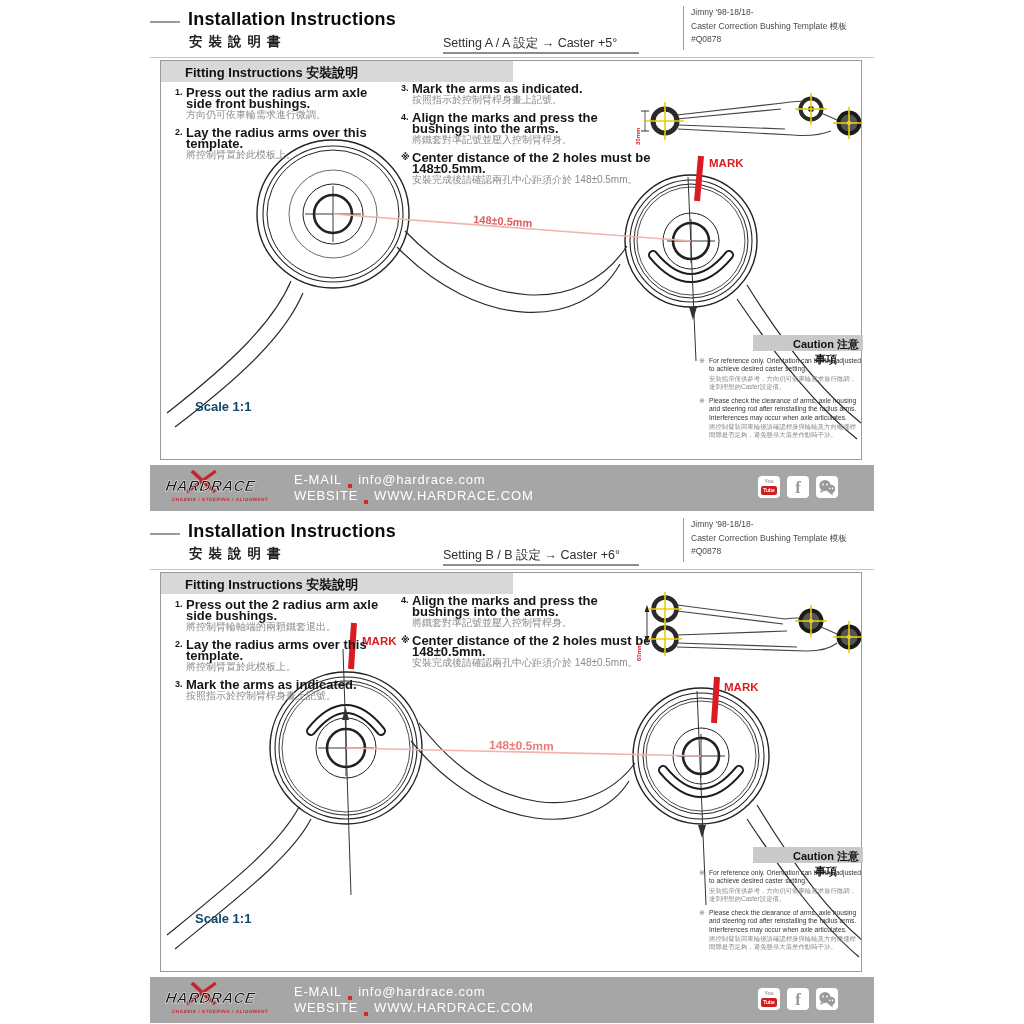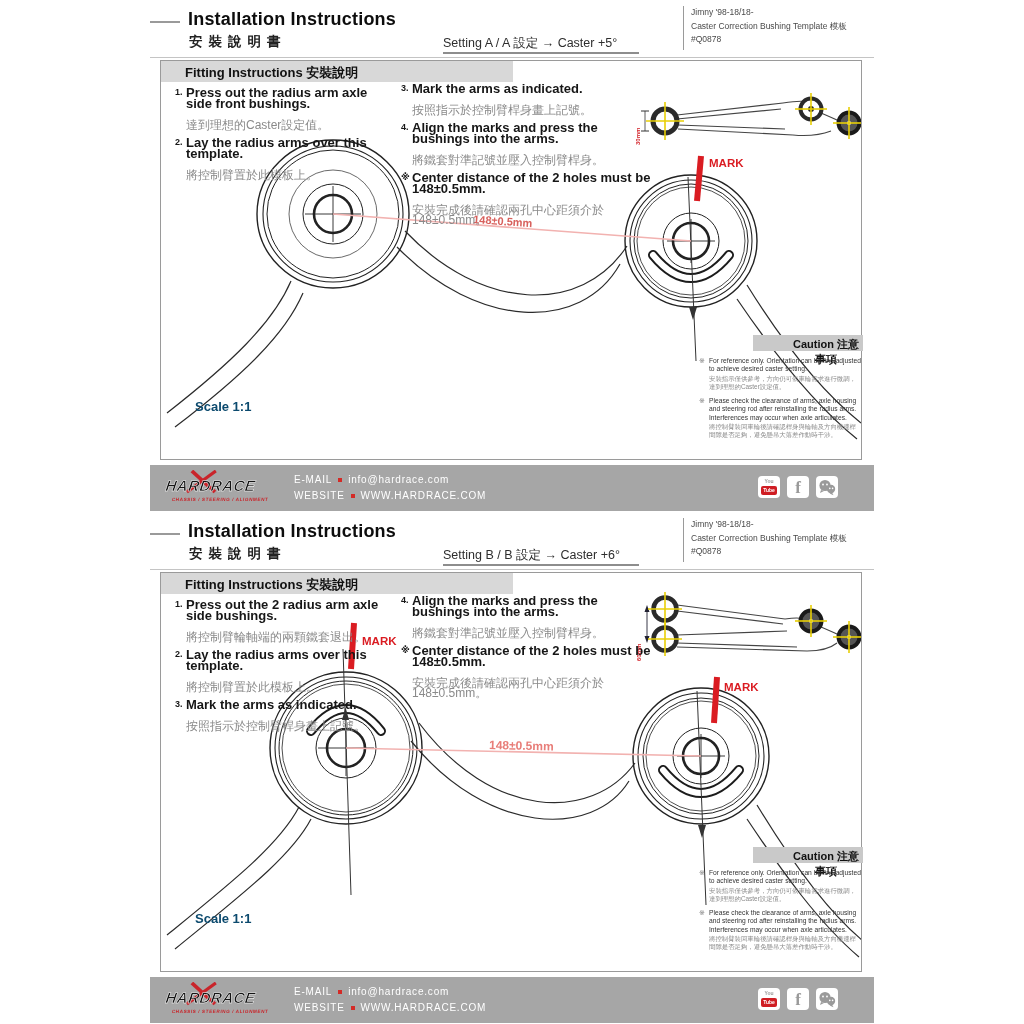--- a/index.html
+++ b/index.html
@@ -23,39 +23,39 @@
   .draw-svg{position:absolute;left:0;top:0;width:700px;height:398px;z-index:1;pointer-events:none;}
   .fit-band{position:absolute;left:0;top:0;width:352px;height:21px;background:#d8d8d8;font-size:13px;font-weight:700;
             color:#111;padding:3px 0 0 24px;box-sizing:border-box;z-index:2;}
   .steps-col{position:absolute;z-index:2;}
   .col1{left:14px;top:26px;width:218px;}
   .col2{left:240px;top:22px;width:252px;}
   .step{margin-bottom:7px;}
   .srow{display:flex;}
   .snum{width:11px;flex:none;font-size:9px;font-weight:600;color:#161616;line-height:11px;}
   .sen{flex:1;font-size:13px;font-weight:600;color:#161616;line-height:11px;}
-  .szh{margin-left:11px;font-size:12px;color:#8a8a8a;line-height:10px;margin-top:11px;}
+  .szh{margin-left:11px;font-size:10px;color:#8a8a8a;line-height:10px;margin-top:1px;}
   .arm-svg{position:absolute;left:474px;width:226px;z-index:2;}
   .arm-a{top:24px;height:66px;}
   .arm-b{top:18px;height:76px;}
   .scale-label{position:absolute;left:34px;top:338px;font-size:13px;font-weight:700;color:#0c4a6e;z-index:2;}
   .caution-band{position:absolute;left:592px;top:274px;width:110px;height:16px;background:#c9c9c9;font-size:11px;
                 font-weight:700;color:#111;text-align:center;padding-top:2px;box-sizing:border-box;z-index:3;padding-left:36px;}
   .caution-notes{position:absolute;left:538px;top:296px;width:163px;z-index:3;}
   .cnote{display:flex;margin-bottom:6px;}
   .csym{width:10px;flex:none;font-size:7px;color:#777;line-height:8.3px;}
   .cbody{flex:1;}
   .cen{display:block;font-size:6.7px;color:#333;line-height:8.3px;}
   .czh{display:block;font-size:6.4px;color:#8a8a8a;line-height:8.3px;margin-top:1px;}
 
   
   .footer{position:absolute;left:150px;top:465px;width:724px;height:46px;background:#a6a6a6;}
   .logo-svg{position:absolute;left:12px;top:5px;width:112px;height:36px;}
   .contact{position:absolute;left:144px;top:7px;}
-  .crow{display:flex;align-items:center;font-size:10px;color:#fff;letter-spacing:0.8px;line-height:16px;}
+  .crow{display:flex;align-items:flex-end;font-size:13px;color:#fff;letter-spacing:0.8px;line-height:16px;}
   .bullet{width:4px;height:4px;background:#d42a26;margin:0 6px;display:inline-block;flex:none;}
   .socials{position:absolute;right:36px;top:11px;display:flex;gap:7px;}
   .sicon{width:22px;height:22px;background:#fff;border-radius:4px;position:relative;overflow:hidden;}
   .yt-you{font-size:5px;color:#9a9a9a;text-align:center;line-height:7px;margin-top:2px;font-weight:700;}
   .yt-tube{width:16px;height:9px;background:#cf1d23;border-radius:2px;margin:1px auto 0;color:#fff;font-size:5px;
            font-weight:700;text-align:center;line-height:9px;}
   .fb-f{font-size:17px;font-weight:700;color:#9a9a9a;text-align:center;line-height:24px;font-family:"Liberation Serif",serif;}
 </style>
 </head>
 <body>
@@ -115,21 +115,21 @@
       </svg>
 
       <div class="fit-band">Fitting Instructions 安裝說明</div>
 
       <div class="steps-col col1">
         <div class="step">
           <div class="srow">
               <span class="snum">1.</span>
               <span class="sen">Press out the radius arm axle side front bushings.</span>
             </div>
-          <div class="szh">達到理想的Caster設定值。</div>
+          <div class="szh">方向仍可依車輪需求進行微調。</div>
         </div>
         <div class="step">
           <div class="srow">
               <span class="snum">2.</span>
               <span class="sen">Lay the radius arms over this template.</span>
             </div>
           <div class="szh">將控制臂置於此模板上。</div>
         </div>
       </div>
 

